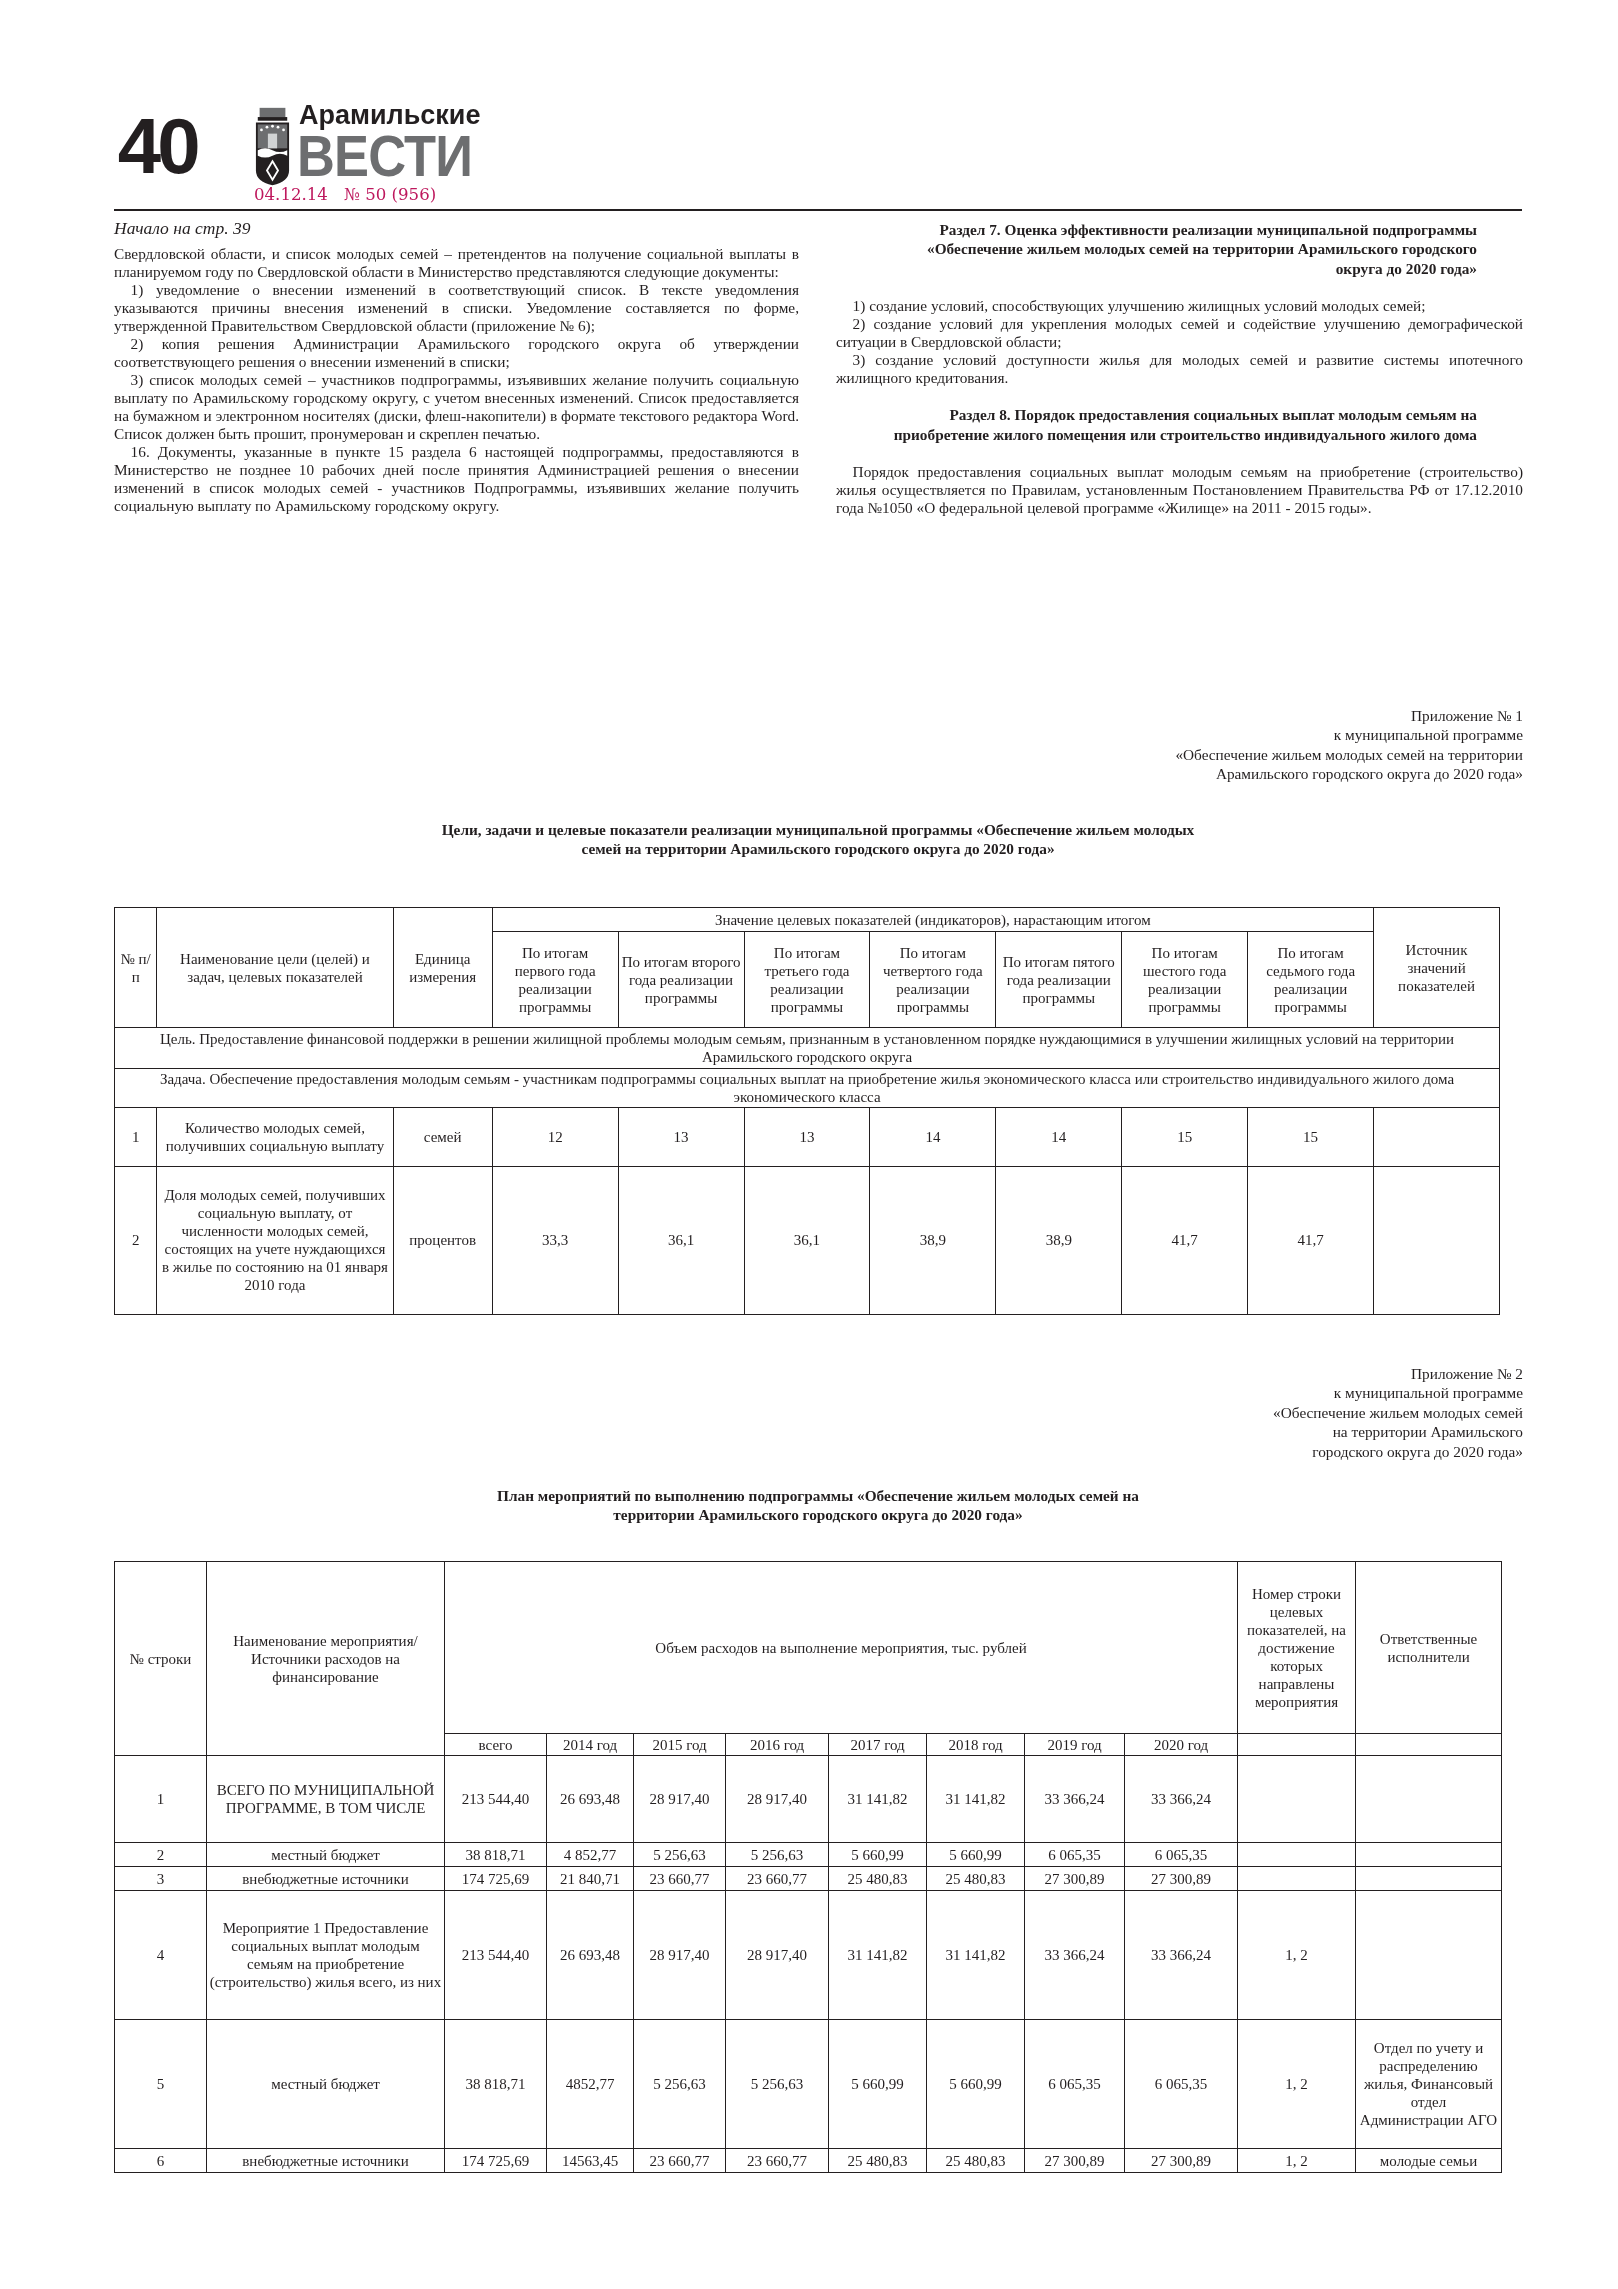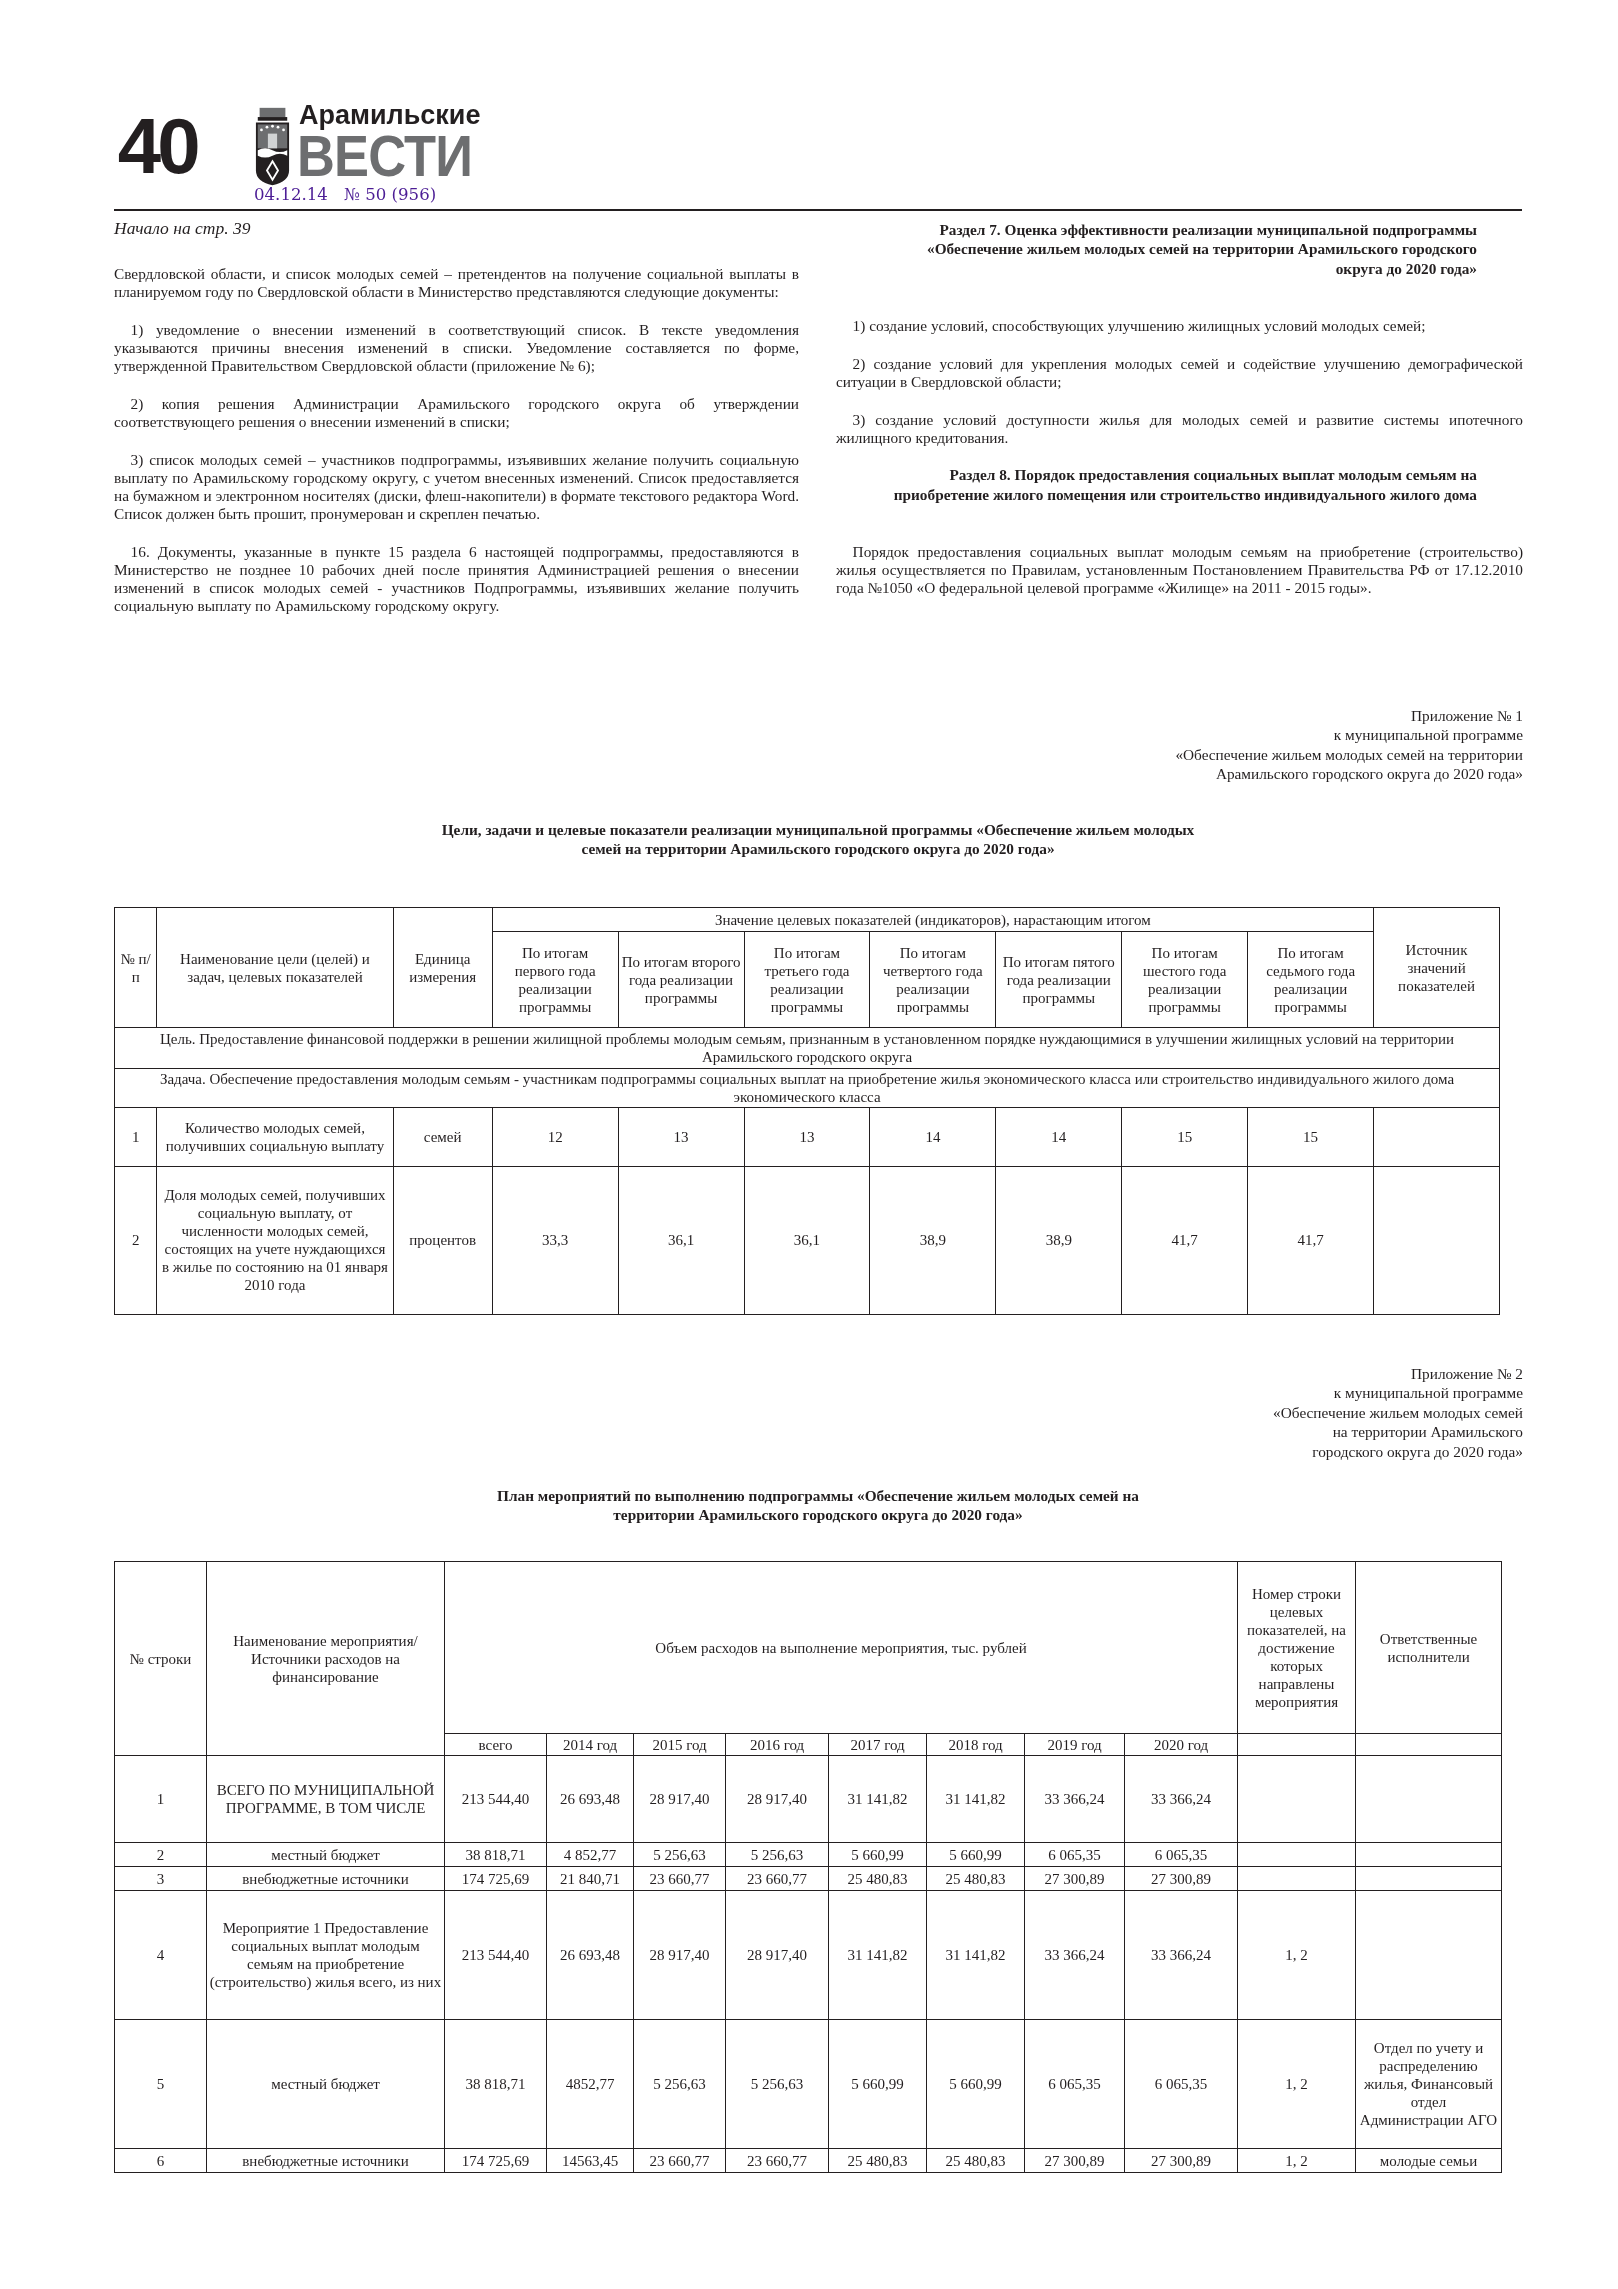--- a/index.html
+++ b/index.html
@@ -26,35 +26,35 @@
       font-size: 27px; font-weight: 700; color: #231f20; line-height: 28px; letter-spacing: 0px;
     }
     .brand-big {
       position: absolute; left: 183px; top: 28px;
       font-family: "Liberation Sans", "DejaVu Sans", sans-serif;
       font-size: 57px; font-weight: 700; color: #6d6e70; line-height: 57px; letter-spacing: -0.9px;
       transform: scaleX(0.92); transform-origin: left;
     }
     .issue {
       position: absolute; left: 140px; top: 85px;
-      font-family: "DejaVu Serif", serif; font-size: 16.6px; color: #4c1d95; line-height: 20px;
+      font-family: "DejaVu Serif", serif; font-size: 16.6px; color: #be185d; line-height: 20px;
     }
     .issue span { margin-right: 11px; }
     .masthead-rule { position: absolute; left: 114px; top: 209px; width: 1408px; height: 1.8px; background: #231f20; }
 
     .continued {
       position: absolute; left: 114px; top: 218px;
       font-style: italic; font-size: 17.5px; line-height: 20px;
     }
 
     
     .col { position: absolute; font-size: 15.3px; line-height: 18px; text-align: justify; }
     .col-left { left: 114px; top: 245px; width: 685px; }
     .col-right { left: 836px; top: 220px; width: 687px; }
-    .col p { text-indent: 16.6px; margin-top: 20px; }
+    .col p { text-indent: 16.6px; }
     .col p.noindent { text-indent: 0; }
     .sec-title { font-weight: 700; text-align: right; font-size: 15.3px; line-height: 19.4px; padding: 0 46px; }
     .gap { height: 18.5px; }
 
     .appendix { position: absolute; right: 96px; text-align: right; font-size: 15.3px; line-height: 19.4px; }
     .appendix-1 { top: 706px; }
     .appendix-2 { top: 1364px; }
 
     .table-title { position: absolute; left: 114px; width: 1408px; text-align: center; font-weight: 700; font-size: 15.3px; line-height: 19.4px; }
     .table-title-1 { top: 820px; }

